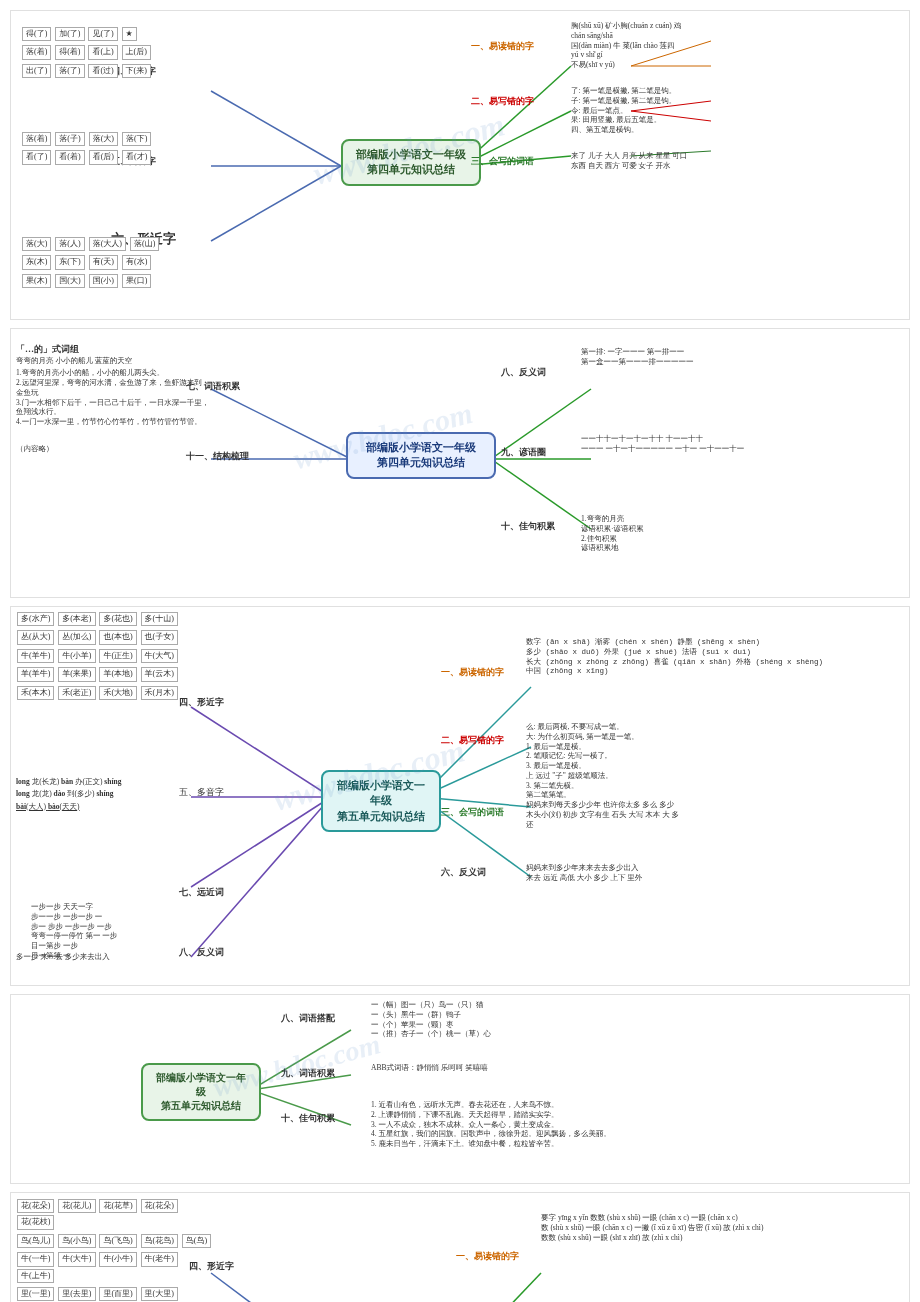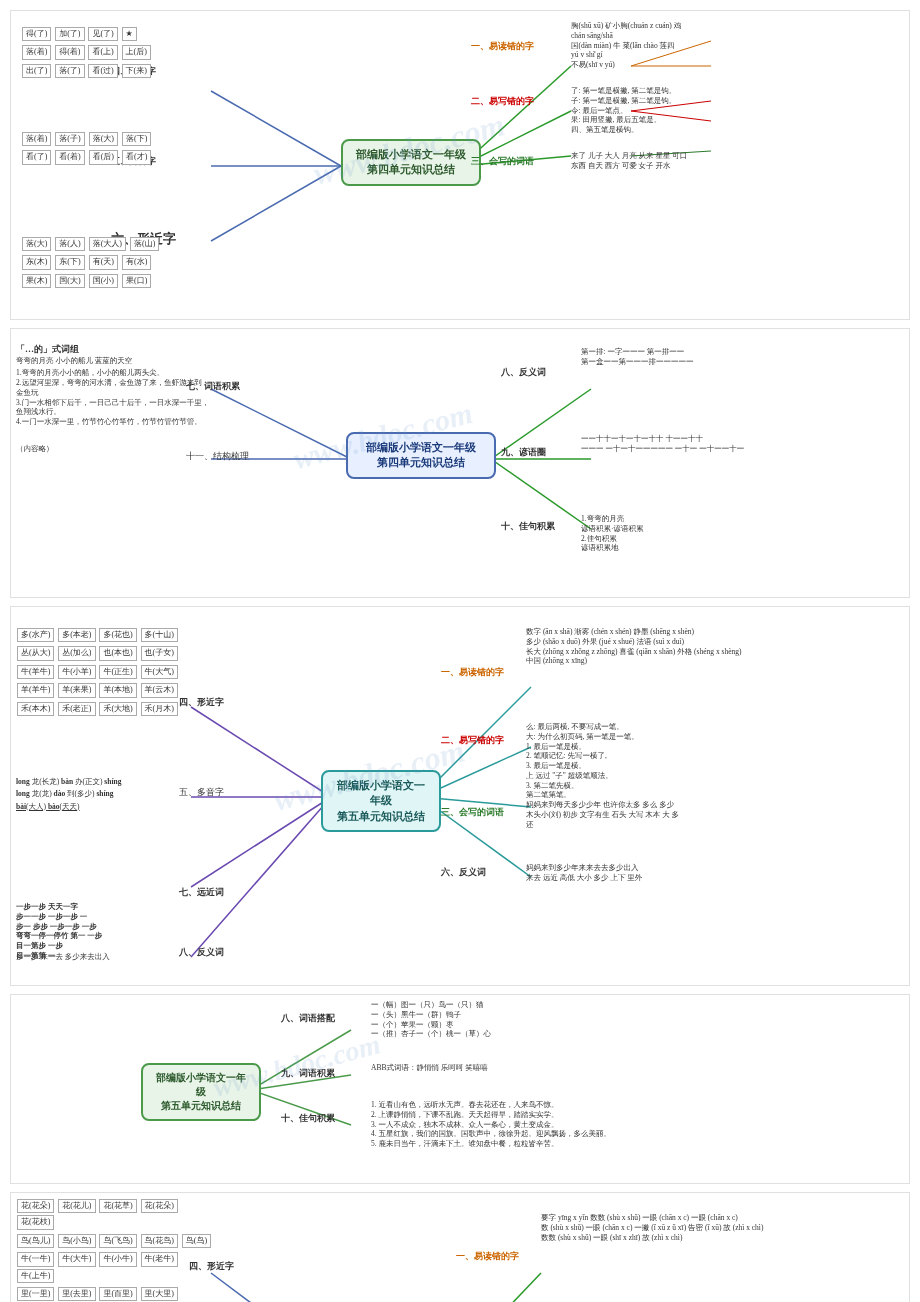--- a/index.html
+++ b/index.html
@@ -246,21 +246,21 @@
       <div style="margin-top:3px;">1.弯弯的月亮小小的船，小小的船儿两头尖。</div>
       <div>2.远望河里深，弯弯的河水清，金鱼游了来，鱼虾游来到，金鱼玩</div>
       <div>3.门一水相邻下后千，一日己己十后千，一日水深一千里，鱼翔浅水行。</div>
       <div>4.一门一水深一里，竹节竹心竹竿竹，竹节竹管竹节管。</div>
     </div>
     <div class="node" style="left:175px;top:52px;">
       <span style="font-size:9px;font-weight:bold;">七、词语积累</span>
     </div>
 
     <div class="node" style="left:175px;top:122px;">
-      <span style="font-size:9px;font-weight:normal;">十一、结构梳理</span>
+      <span style="font-size:9px;font-weight:bold;">十一、结构梳理</span>
     </div>
     <div class="node tiny-text" style="left:5px;top:115px;width:180px;">
       <div>（内容略）</div>
     </div>
 
     <div class="node" style="left:490px;top:38px;">
       <span style="font-size:9px;font-weight:bold;">八、反义词</span>
     </div>
     <div class="node tiny-text" style="left:570px;top:18px;width:310px;">
       <div>第一排: 一字一一一 第一排一一</div>
@@ -302,21 +302,21 @@
 
     <div class="node" style="left:310px;top:163px;width:120px;">
       <div class="center-node teal" style="width:120px;">
         <span>部编版小学语文一年级<br>第五单元知识总结</span>
       </div>
     </div>
 
     <div class="node" style="left:430px;top:60px;">
       <span style="font-size:9px;font-weight:bold;color:#cc6600;">一、易读错的字</span>
     </div>
-    <div class="node tiny-text" style="left:515px;top:20px;width:370px;">
+    <div class="node tiny-text" style="left:515px;top:31px;width:370px;font-family:Liberation Mono, monospace;">
       <div>数字 (ān x shā) 渐雾 (chén x shén) 静墨 (shēng x shèn)</div>
       <div>多少 (shǎo x duō) 外果 (jué x shué) 法语 (suì x duì)</div>
       <div>长大 (zhōng x zhǒng z zhōng) 喜雀 (qiǎn x shān) 外格 (shéng x shèng)</div>
       <div>中国 (zhōng x xīng)</div>
     </div>
 
     <div class="node" style="left:430px;top:128px;">
       <span style="font-size:9px;font-weight:bold;color:#cc0000;">二、易写错的字</span>
     </div>
     <div class="node tiny-text" style="left:515px;top:115px;width:370px;">
@@ -340,21 +340,21 @@
     </div>
 
     <div class="node" style="left:430px;top:260px;">
       <span style="font-size:9px;font-weight:bold;">六、反义词</span>
     </div>
     <div class="node tiny-text" style="left:515px;top:256px;width:370px;">
       <div>妈妈来到多少年来来去去多少出入</div>
       <div>来去 远近 高低 大小 多少 上下 里外</div>
     </div>
 
-    <div class="node tiny-text" style="left:5px;top:20px;width:190px;">
+    <div class="node tiny-text" style="left:5px;top:4px;width:190px;">
       <div>
         <span class="inline-box">多(水产)</span>
         <span class="inline-box">多(本老)</span>
         <span class="inline-box">多(花也)</span>
         <span class="inline-box">多(十山)</span>
       </div>
       <div style="margin-top:2px;">
         <span class="inline-box">丛(从大)</span>
         <span class="inline-box">丛(加么)</span>
         <span class="inline-box">也(本也)</span>
@@ -397,21 +397,21 @@
         <span style="font-weight:bold;">long</span> 龙(龙)
         <span style="font-weight:bold;">dào</span> 到(多少)
         <span style="font-weight:bold;">shíng</span>
       </div>
       <div style="margin-top:3px;text-decoration:underline;">
         <span style="font-weight:bold;">bài</span>(大人)
         <span style="font-weight:bold;">bào</span>(天天)
       </div>
     </div>
 
-    <div class="node tiny-text" style="left:5px;top:295px;width:190px;font-weight:bold;">
+    <div class="node tiny-text" style="left:20px;top:295px;width:190px;">
       <div>一步一步 天天一字</div>
       <div>步一一步 一步一步 一</div>
       <div>步一 步步 一步一步 一步</div>
       <div>弯弯一停一停竹 第一 一步</div>
       <div>目一第步 一步</div>
       <div>日一第第 一</div>
     </div>
 
     <div class="node" style="left:168px;top:280px;">
       <span style="font-size:9px;font-weight:bold;">七、远近词</span>

